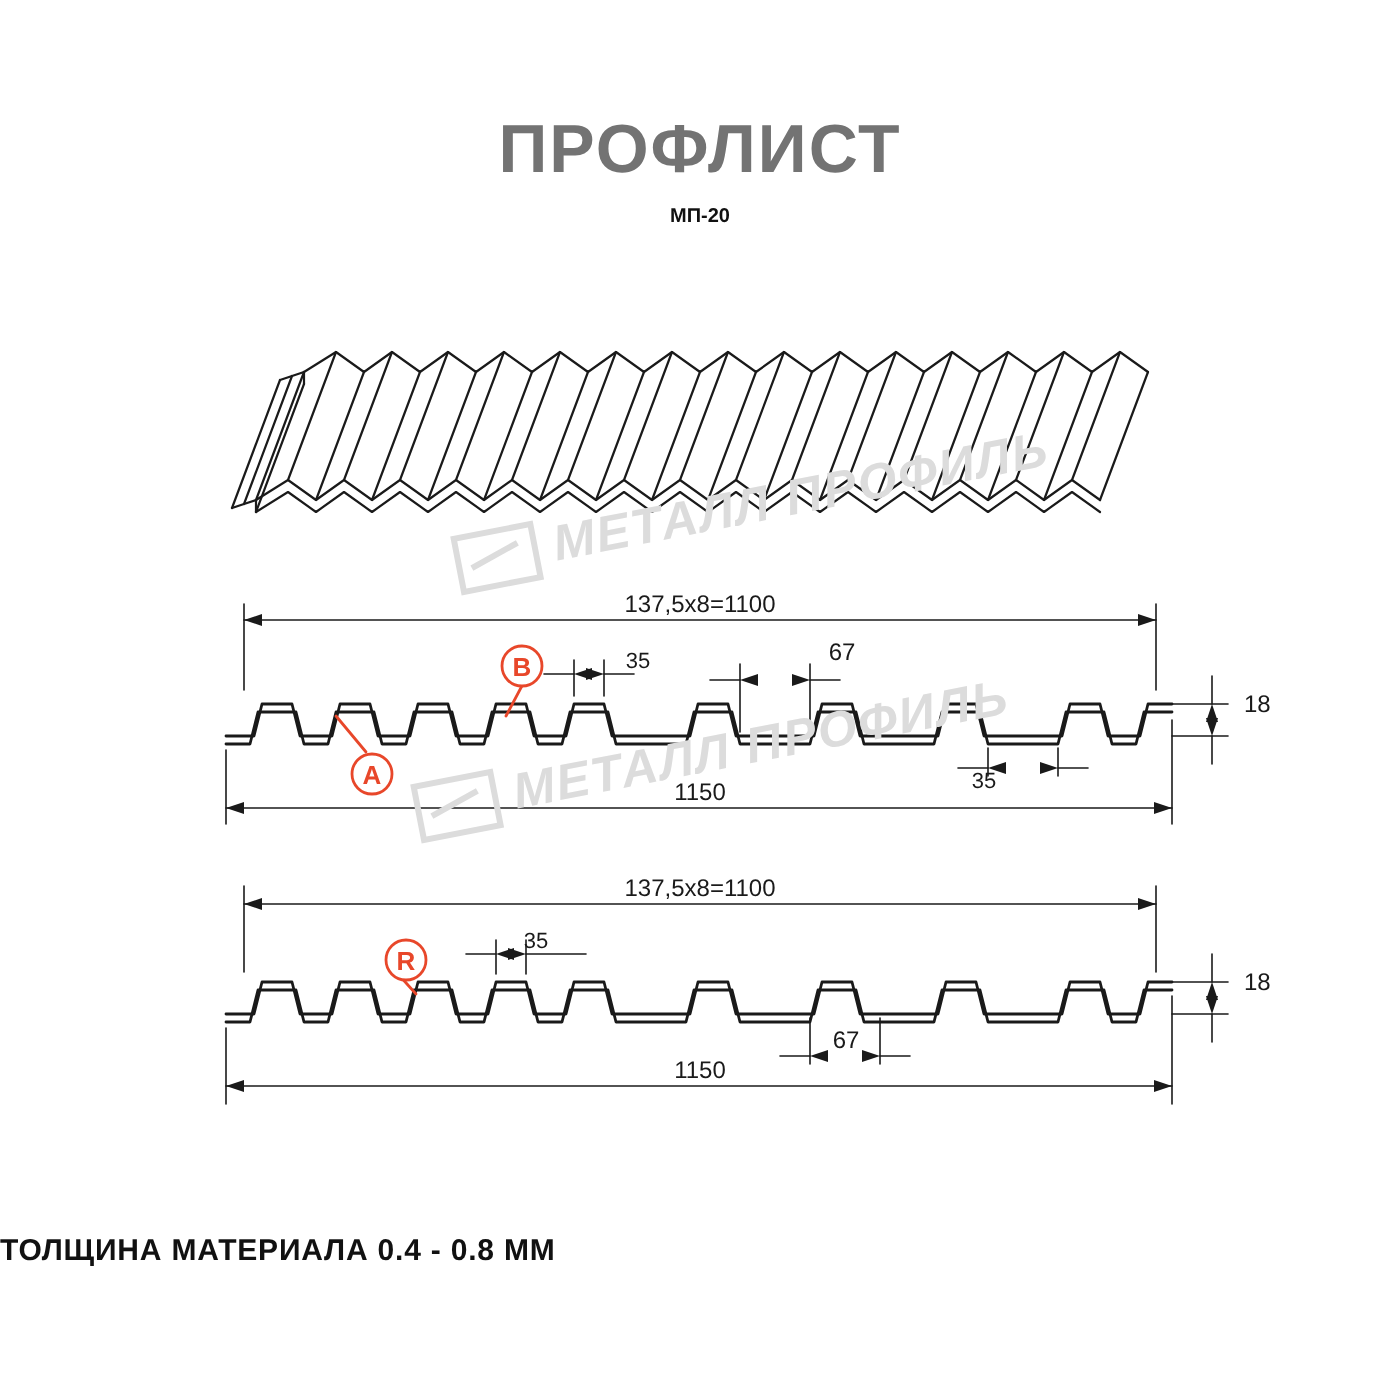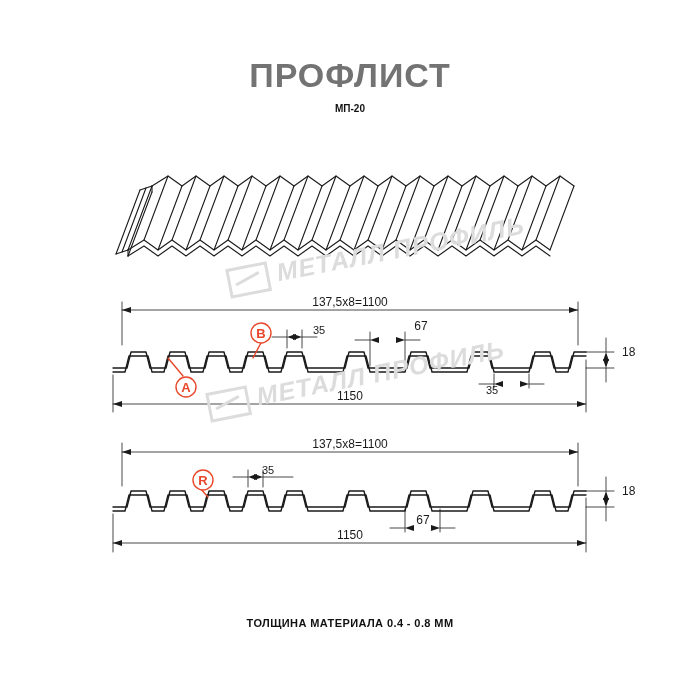--- a/index.html
+++ b/index.html
@@ -39,22 +39,21 @@
     text-align: center;
     font-size: 10px;
     font-weight: bold;
     color: #111111;
   }
   .footer {
     position: absolute;
     left: 0;
     top: 617px;
     width: 700px;
-    text-align: center;
-    font-size: 11px;
+    font-size: 15px;
     font-weight: bold;
     letter-spacing: 0.4px;
     color: #111111;
   }
   svg.drawing {
     position: absolute;
     left: 0;
     top: 0;
   }
   .wm {

